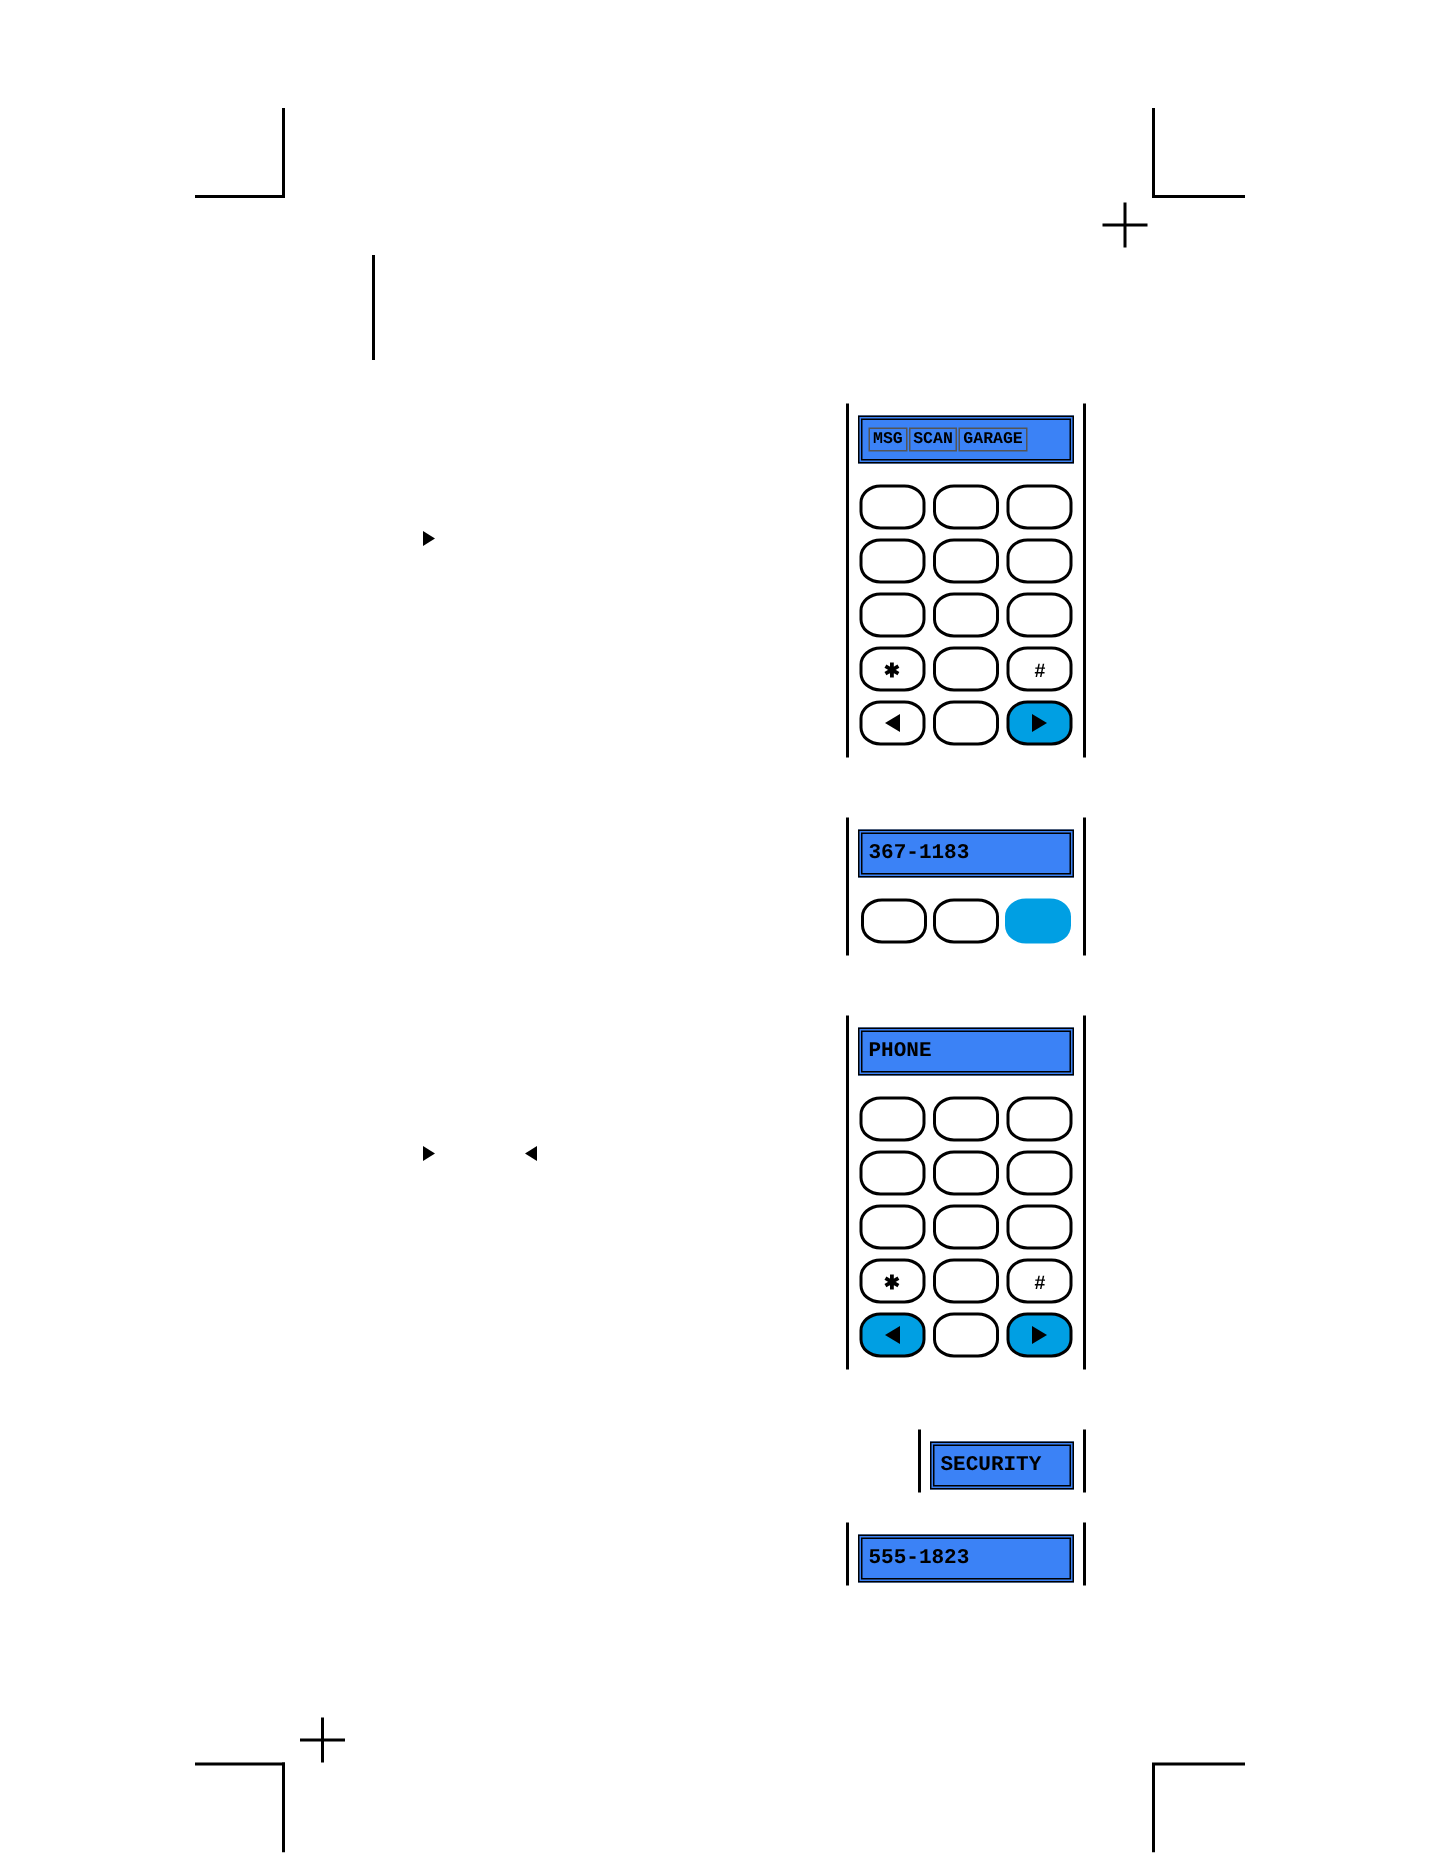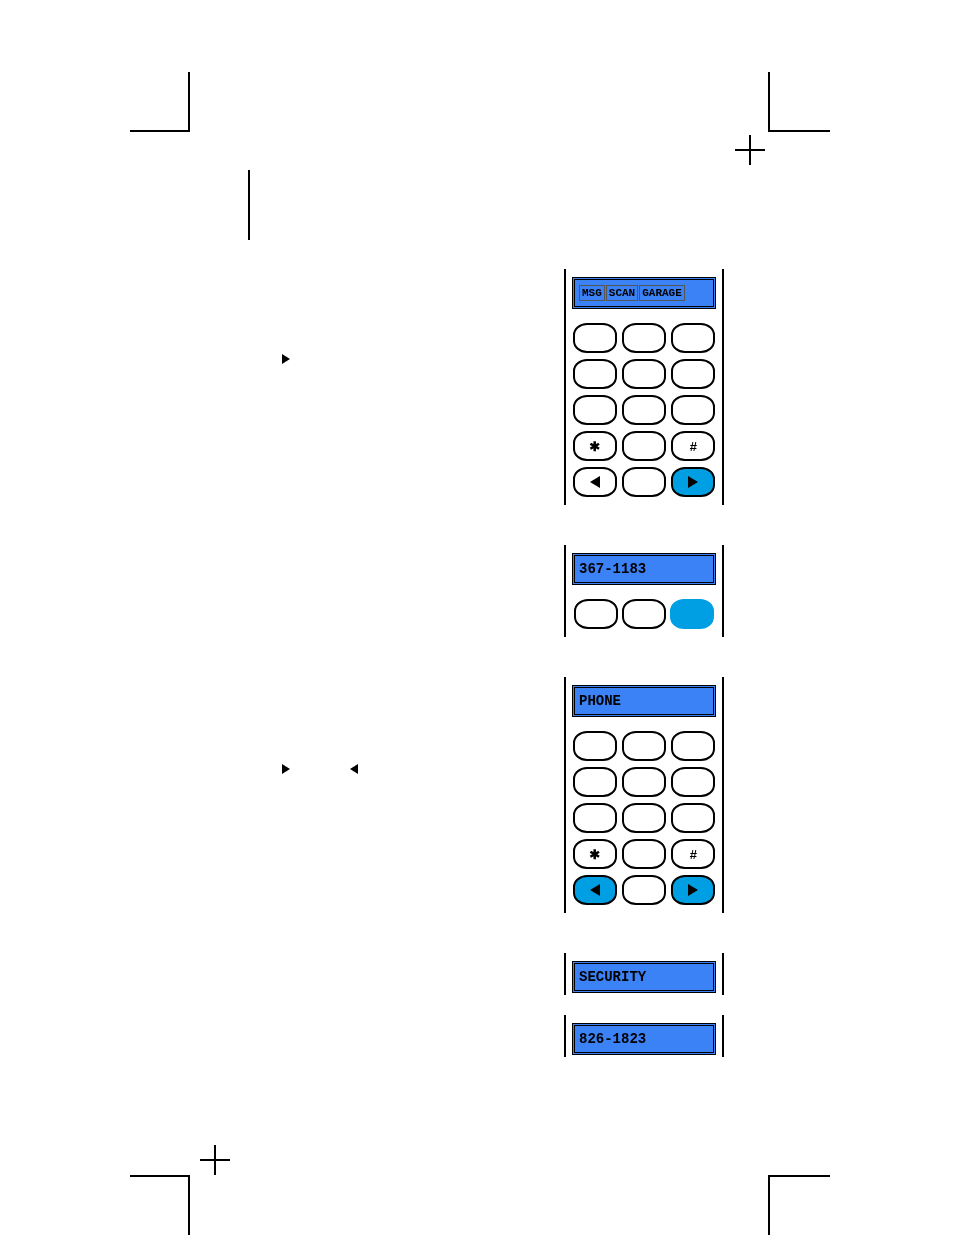--- a/index.html
+++ b/index.html
@@ -128,25 +128,25 @@
       <div class="key blue">
           <span class="tri-l"></span>
         </div>
       <div class="key"></div>
       <div class="key blue">
           <span class="tri-r"></span>
         </div>
     </div>
   </div>
 
-  <div class="panel nopadbottom" style="margin-bottom:20px;">
+  <div class="panel nopadbottom" style="margin-bottom:20px;margin-left:48px;">
     <div class="lcd">
       <span>SECURITY</span>
     </div>
   </div>
 
   <div class="panel nopadbottom">
     <div class="lcd">
-      <span>826-1823</span>
+      <span>555-1823</span>
     </div>
   </div>
 
 </div>
 
 </body></html>

